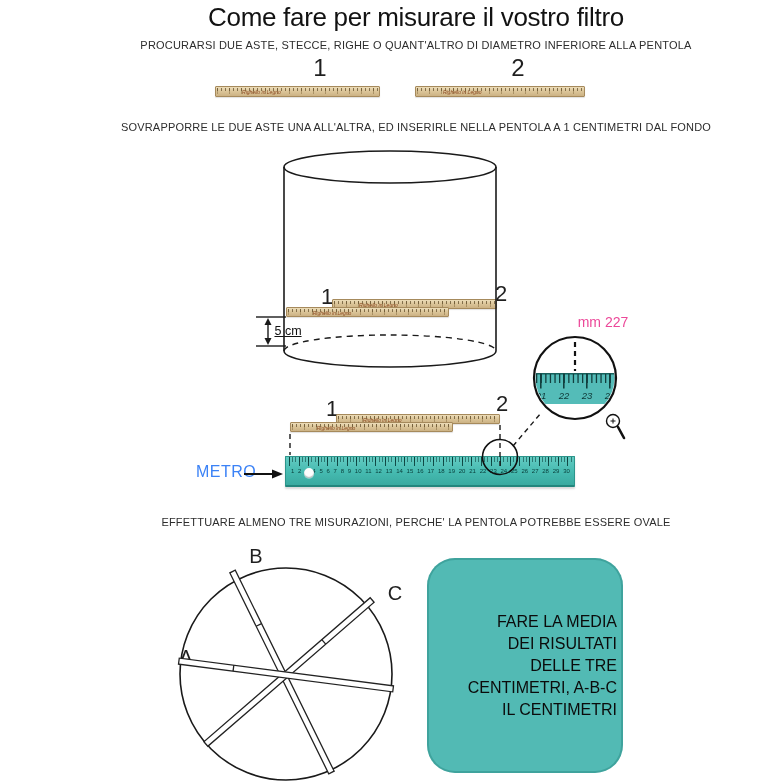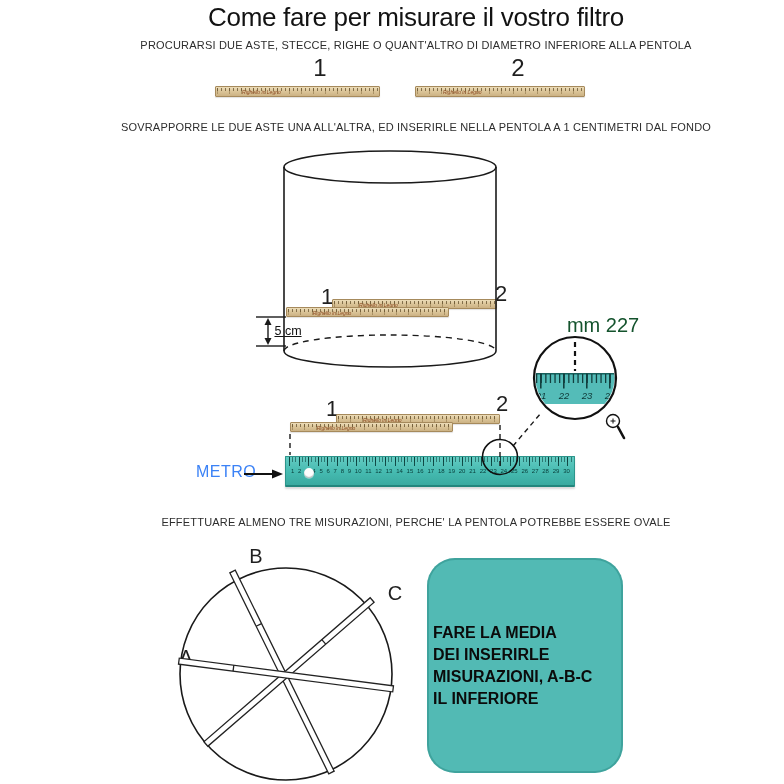--- a/index.html
+++ b/index.html
@@ -33,28 +33,28 @@
            linear-gradient(180deg,#63cbc2 0%,#45bab0 55%,#3aaaa0 100%);
          background-size:100% 9px, 100% 5px, 100% 100%;
          background-position:3px 0, 3px 0, 0 0;
          background-repeat:no-repeat;
          box-shadow:0 2px 2px rgba(0,0,0,.15);}
   .metro-nums{position:absolute;left:5px;right:4px;top:10px;height:8px;display:flex;
               justify-content:space-between;font-size:6px;line-height:8px;color:#0a403c;}
   .metro-hole{position:absolute;left:18px;top:11px;width:10px;height:10px;border-radius:50%;
               background:#fdfdfd;box-shadow:inset 0 -1px 1px rgba(0,0,0,.25),0 1px 0 rgba(255,255,255,.4);}
   .metro-word{font-size:16px;letter-spacing:0.5px;color:#3b82f6;}
-  .reading{font-size:20px;color:#14532d;width:90px;text-align:center;}
+  .reading{font-size:14px;color:#ec4899;width:90px;text-align:center;}
   .depth{font-size:12.5px;width:40px;text-align:center;color:#111;}
   .abc{width:30px;text-align:center;font-size:20px;color:#1f1f1f;}
   
   .result-box{position:absolute;left:427px;top:558px;width:196px;height:215px;border-radius:28px;
               background:#52bab4;box-shadow:inset 0 0 0 2px rgba(30,120,115,.35);
               display:flex;align-items:center;justify-content:center;}
-  .result-text{width:100%;text-align:left;font-weight:bold;font-size:16px;line-height:22px;
+  .result-text{width:100%;text-align:right;font-weight:normal;font-size:16px;line-height:22px;
                color:#0b0b0b;padding:0 6px;}
   .result-text span{display:block;}
   svg.overlay{position:absolute;left:0;top:0;z-index:5;pointer-events:none;}
   svg text{font-family:"Liberation Sans",sans-serif;}
 </style>
 </head>
 <body>
 
 <div class="canvas">
 
@@ -132,23 +132,24 @@
 
   <div class="abs caption" style="top:515px;">EFFETTUARE ALMENO TRE MISURAZIONI, PERCHE' LA PENTOLA POTREBBE ESSERE OVALE</div>
 
   <div class="abs abc" style="left:147px;top:646px;">A</div>
   <div class="abs abc" style="left:217px;top:545px;">B</div>
   <div class="abs abc" style="left:356px;top:582px;">C</div>
 
   <div class="result-box">
     <div class="result-text">
         <span>FARE LA MEDIA</span>
-        <span>DEI INSERIRLE</span>
-        <span>MISURAZIONI, A-B-C</span>
-        <span>IL INFERIORE</span>
+        <span>DEI RISULTATI</span>
+        <span>DELLE TRE</span>
+        <span>CENTIMETRI, A-B-C</span>
+        <span>IL CENTIMETRI</span>
       </div>
   </div>
 
   <svg class="overlay" width="784" height="784" viewBox="0 0 784 784">
     <defs>
       <clipPath id="lens-clip">
           <circle cx="575" cy="378" r="39.5"></circle>
         </clipPath>
     </defs>
 

